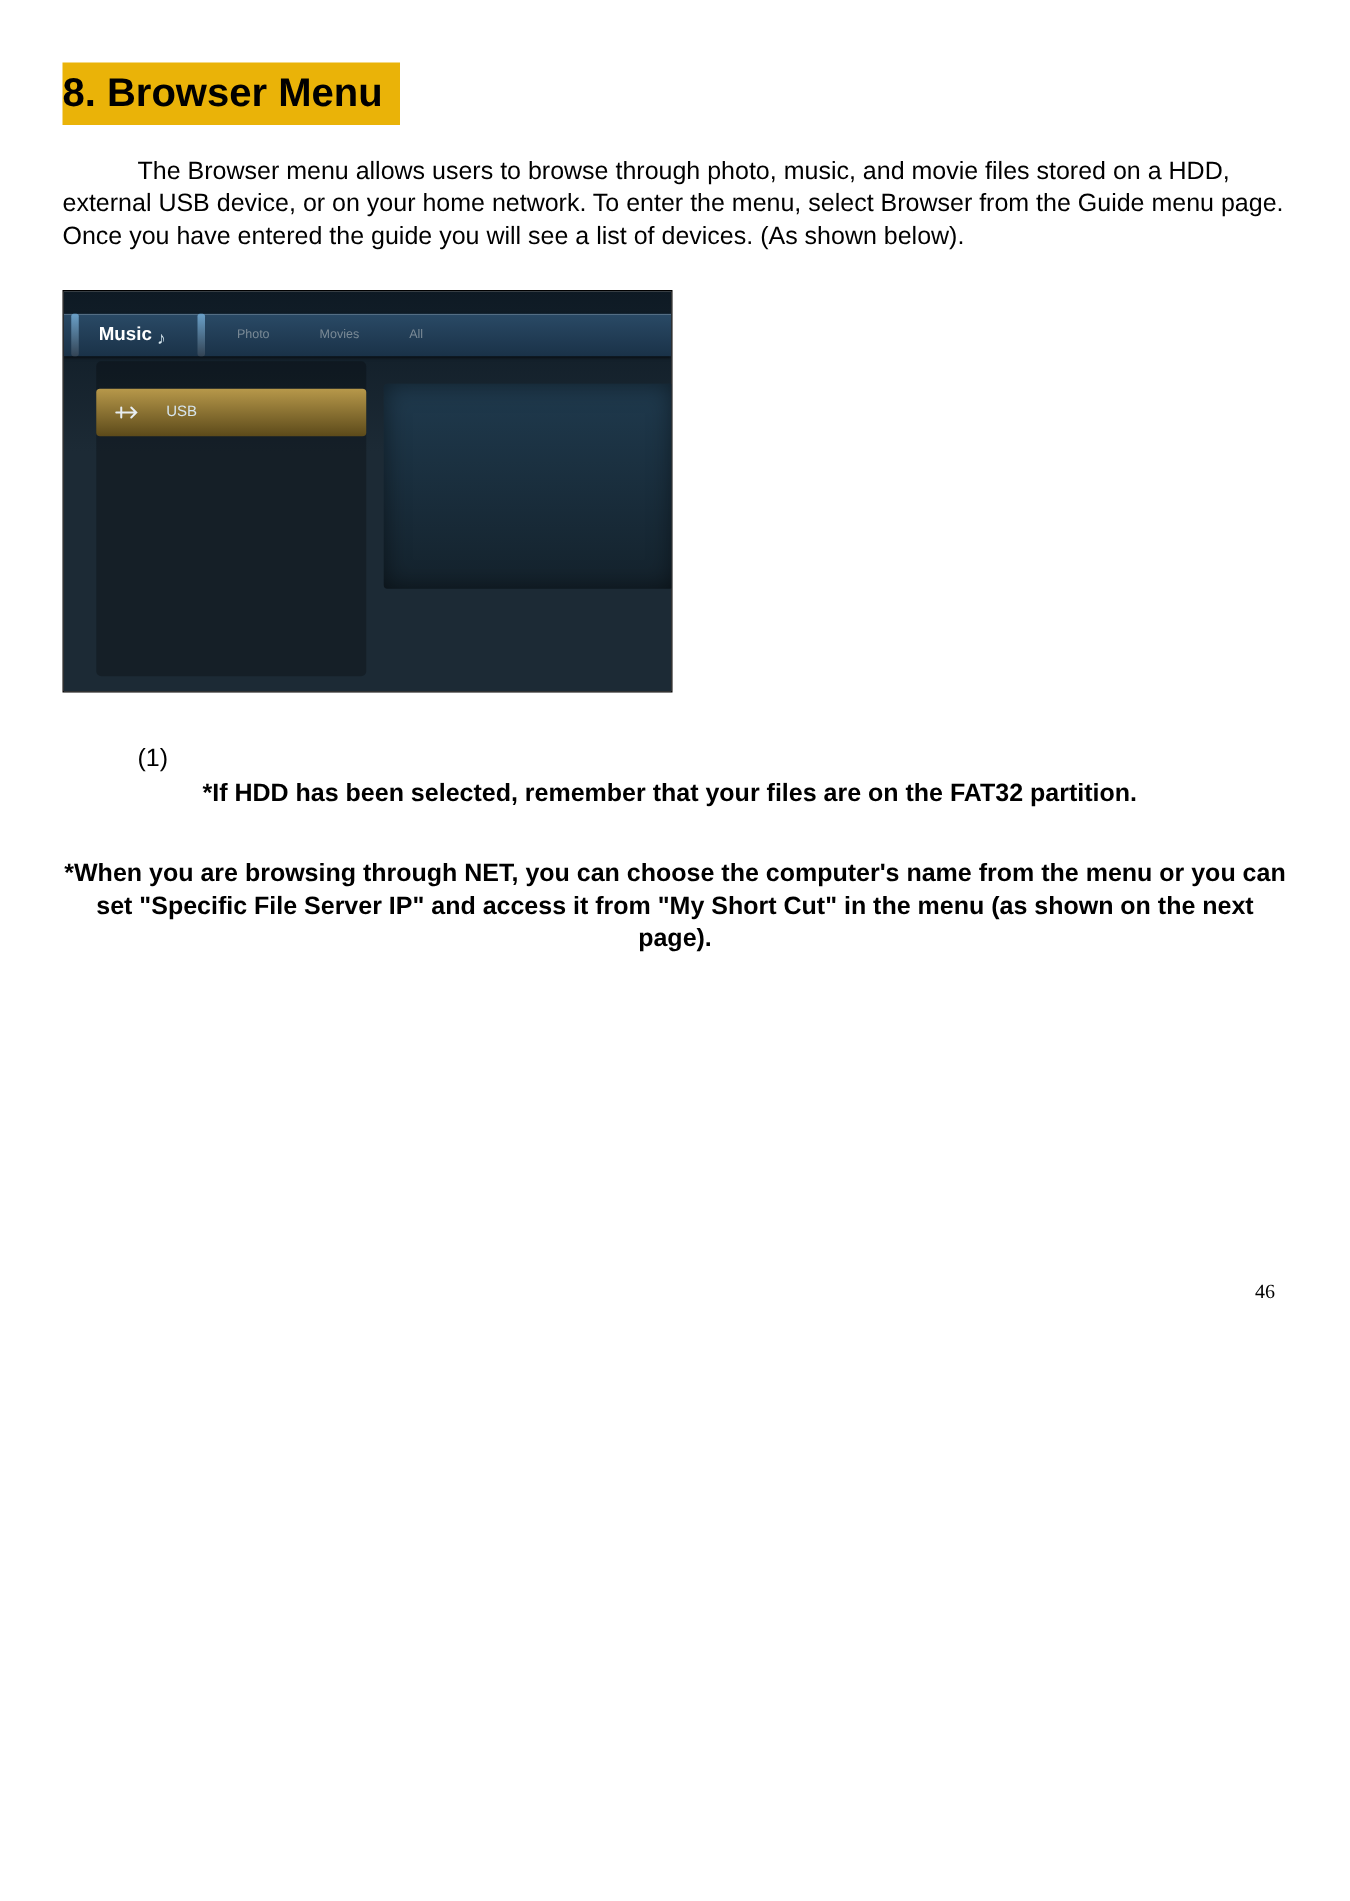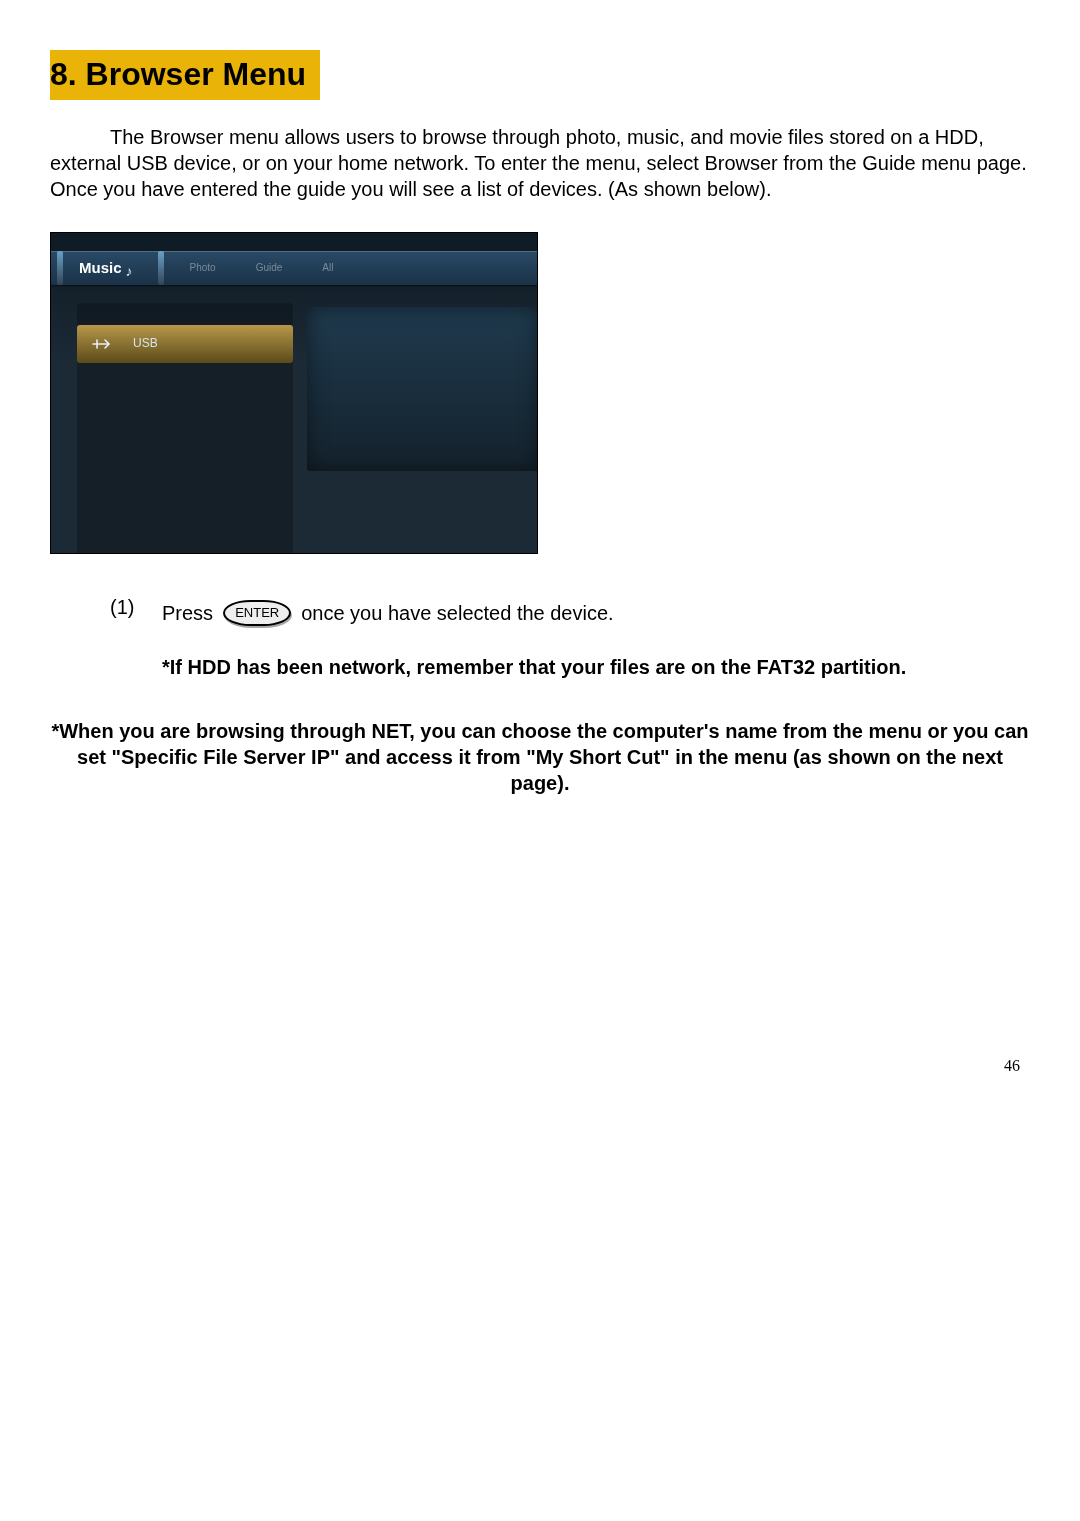--- a/index.html
+++ b/index.html
@@ -65,21 +65,21 @@
     display: inline-block;
   }
   .note-icon::before {
     content: "♪";
     color: #d8e8f0;
     font-size: 14px;
   }
 
   .side-panel {
     position: absolute;
-    top: 70px; left: 26px;
+    top: 56px; left: 26px;
     width: 216px;
     height: 230px;
     background: rgba(0,0,0,0.25);
     border-radius: 4px;
     padding-top: 22px;
   }
   .dev-row {
     display: flex;
     align-items: center;
     height: 38px;
@@ -149,21 +149,21 @@
 
 <div class="shot">
   <div class="tab-bar">
     <span class="tab-pillar"></span>
     <span class="tab-active">
       <span>Music</span>
       <span class="note-icon"></span>
     </span>
     <span class="tab-pillar"></span>
     <span class="tab-dim">Photo</span>
-    <span class="tab-dim">Guide</span>
+    <span class="tab-dim">Movies</span>
     <span class="tab-dim">All</span>
   </div>
 
   <div class="side-panel">
     <div class="dev-row sel">
       <span class="dev-icon">
         <svg width="22" height="14" viewBox="0 0 22 14">
             <path d="M1 7h16M13 3l4 4-4 4M5 3v8" stroke="#e8eef2" stroke-width="1.6" fill="none" stroke-linecap="round"></path>
           </svg>
       </span>
@@ -171,26 +171,21 @@
     </div>
   </div>
 
   <div class="preview-pane"></div>
 </div>
 
 <div class="ol-wrap">
   <div class="ol-item">
     <div class="ol-num">(1)</div>
     <div class="ol-body">
-      <div class="press-line">
-        <span>Press</span>
-        <span class="enter-btn">ENTER</span>
-        <span>once you have selected the device.</span>
-      </div>
-      <div class="bold-note">*If HDD has been network, remember that your files are on the FAT32 partition.</div>
+      <div class="bold-note">*If HDD has been selected, remember that your files are on the FAT32 partition.</div>
     </div>
   </div>
 </div>
 
 <div class="bold-block">*When you are browsing through NET, you can choose the computer's name from the menu or you can set "Specific File Server IP" and access it from "My Short Cut" in the menu (as shown on the next page).</div>
 
 <div class="page-num">46</div>
 
 
 

